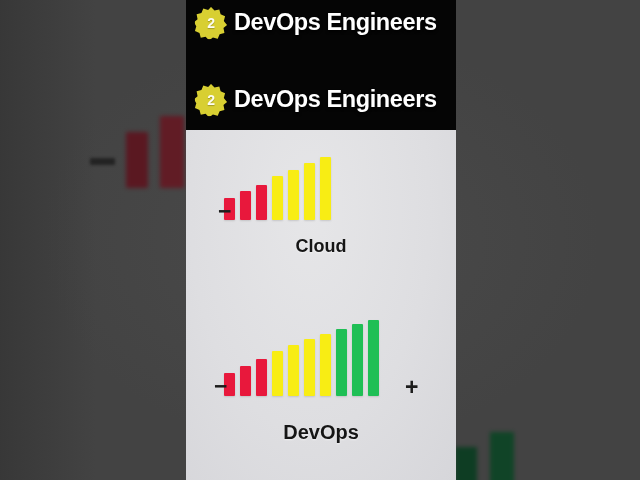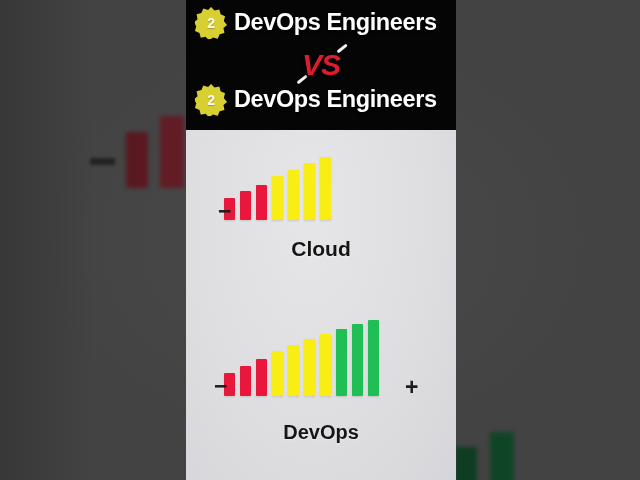--- a/index.html
+++ b/index.html
@@ -181,21 +181,21 @@
 
   
   .caption {
     position: absolute;
     width: 270px;
     text-align: center;
     color: #151515;
     line-height: 1.22;
     text-shadow: 0 1px 2px rgba(255,255,255,0.55);
   }
-  #caption-cloud  { top: 236px; font-size: 21px; font-weight: 600; }
+  #caption-cloud  { top: 236px; font-size: 18px; font-weight: 600; }
   #caption-devops { top: 420px; font-size: 20px;   font-weight: bold; }
 </style>
 </head>
 <body>
 
 <div id="backdrop">
   <div class="bd-vignette"></div>
 
   <div class="bd-bar" style="left:126px; top:132px; width:22px; height:56px; background:#5c1620;"></div>
   <div class="bd-bar" style="left:160px; top:116px; width:24px; height:72px; background:#631a24;"></div>
@@ -213,25 +213,20 @@
   <div id="header">
 
     <div class="hdr-row" id="row-cloud">
       <div class="badge">
         <div class="star"></div>
         <div class="num">2</div>
       </div>
       <div class="hdr-title">DevOps Engineers</div>
     </div>
 
-    <div id="vs-wrap">
-      <div class="vs-tick" id="vs-tick-tr"></div>
-      <div class="vs-tick" id="vs-tick-bl"></div>
-      <div id="vs-text">VS</div>
-    </div>
 
     <div class="hdr-row" id="row-devops">
       <div class="badge">
         <div class="star"></div>
         <div class="num">2</div>
       </div>
       <div class="hdr-title">DevOps Engineers</div>
     </div>
   </div>
 

